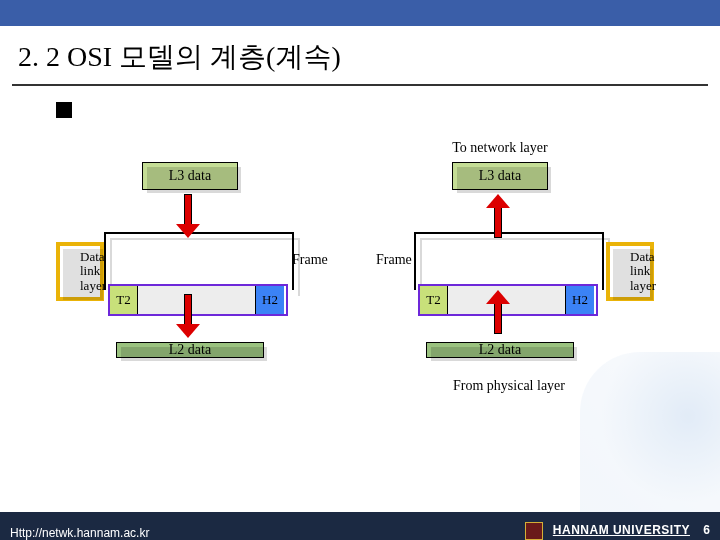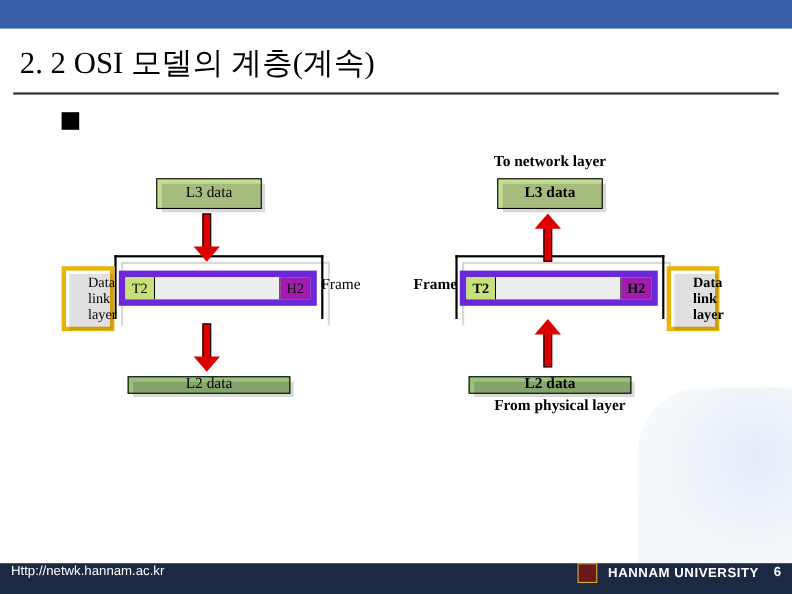--- a/index.html
+++ b/index.html
@@ -44,21 +44,21 @@
     position: relative;
     margin: 28px 30px 0 60px;
     height: 280px;
   }
   .panel {
     position: absolute;
     width: 280px;
     height: 260px;
   }
   .panel.left { left: 0; top: 0; }
-  .panel.right { left: 310px; top: 0; font-weight: bold; }
+  .panel.right { left: 310px; top: 0; }
 
   .panel-lbl {
     position: absolute;
     font-family: "Times New Roman", serif;
     font-size: 14px;
     color: #000;
     text-align: center;
   }
 
   .box {
@@ -93,34 +93,35 @@
     display: flex;
     align-items: center;
     justify-content: center;
     height: 100%;
   }
 
   .frame-row {
     position: absolute;
     height: 32px;
     display: flex;
-    border: 6px solid #6d28d9;
+    border: 2px solid #6d28d9;
     z-index: 2;
+    margin-top: 38px;
   }
   .frame-row .seg {
     border-right: 1px solid #000;
     display: flex;
     align-items: center;
     justify-content: center;
     font-size: 13px;
   }
   .frame-row .seg:last-child { border-right: none; }
   .seg-t2 { width: 28px; background: #c8e07a; }
   .seg-gap { background: #ededed; }
-  .seg-h2 { width: 28px; background: #a21caf; }
+  .seg-h2 { width: 28px; background: #3b82f6; }
 
   .side-lbl {
     position: absolute;
     font-size: 13px;
     line-height: 1.1;
     text-align: center;
     background: #fff;
     border: 4px solid #eab308;
     padding: 4px 20px;
     z-index: 2;
@@ -185,29 +186,30 @@
 
   .footer {
     position: absolute;
     bottom: 0;
     left: 0;
     width: 720px;
     height: 28px;
     background: #1b2942;
     color: #fff;
     display: flex;
-    align-items: flex-start;
+    align-items: flex-end;
     justify-content: space-between;
     padding: 0 10px;
     font-family: Arial, sans-serif;
     font-size: 12px;
   }
   .footer .uni {
     font-weight: bold;
     letter-spacing: 0.5px;
+    text-decoration: underline;
   }
   .footer .pgno {
     font-weight: bold;
     margin-left: 10px;
   }
   .crest {
     display: inline-block;
     width: 18px;
     height: 18px;
     background: #6a1a1a;
@@ -290,21 +292,21 @@
     </div>
 
     <div class="side-lbl" style="left:236px; top:96px; width:48px;">Data<br>link<br>layer</div>
 
     <div class="arrow up" style="left:124px; top:156px; height:32px;"></div>
 
     <div class="box l2 box-shadow" style="left:56px; top:196px;">
       <div class="cell">L2 data</div>
     </div>
 
-    <div class="panel-lbl" style="left:64px; top:216px; width:150px;">From physical layer</div>
+    <div class="panel-lbl" style="left:64px; top:232px; width:150px;">From physical layer</div>
   </div>
 
 </div>
 
 <div class="bg-deco"></div>
 
 <div class="footer">
   <span>Http://netwk.hannam.ac.kr</span>
   <span>
     <span class="crest"></span>

